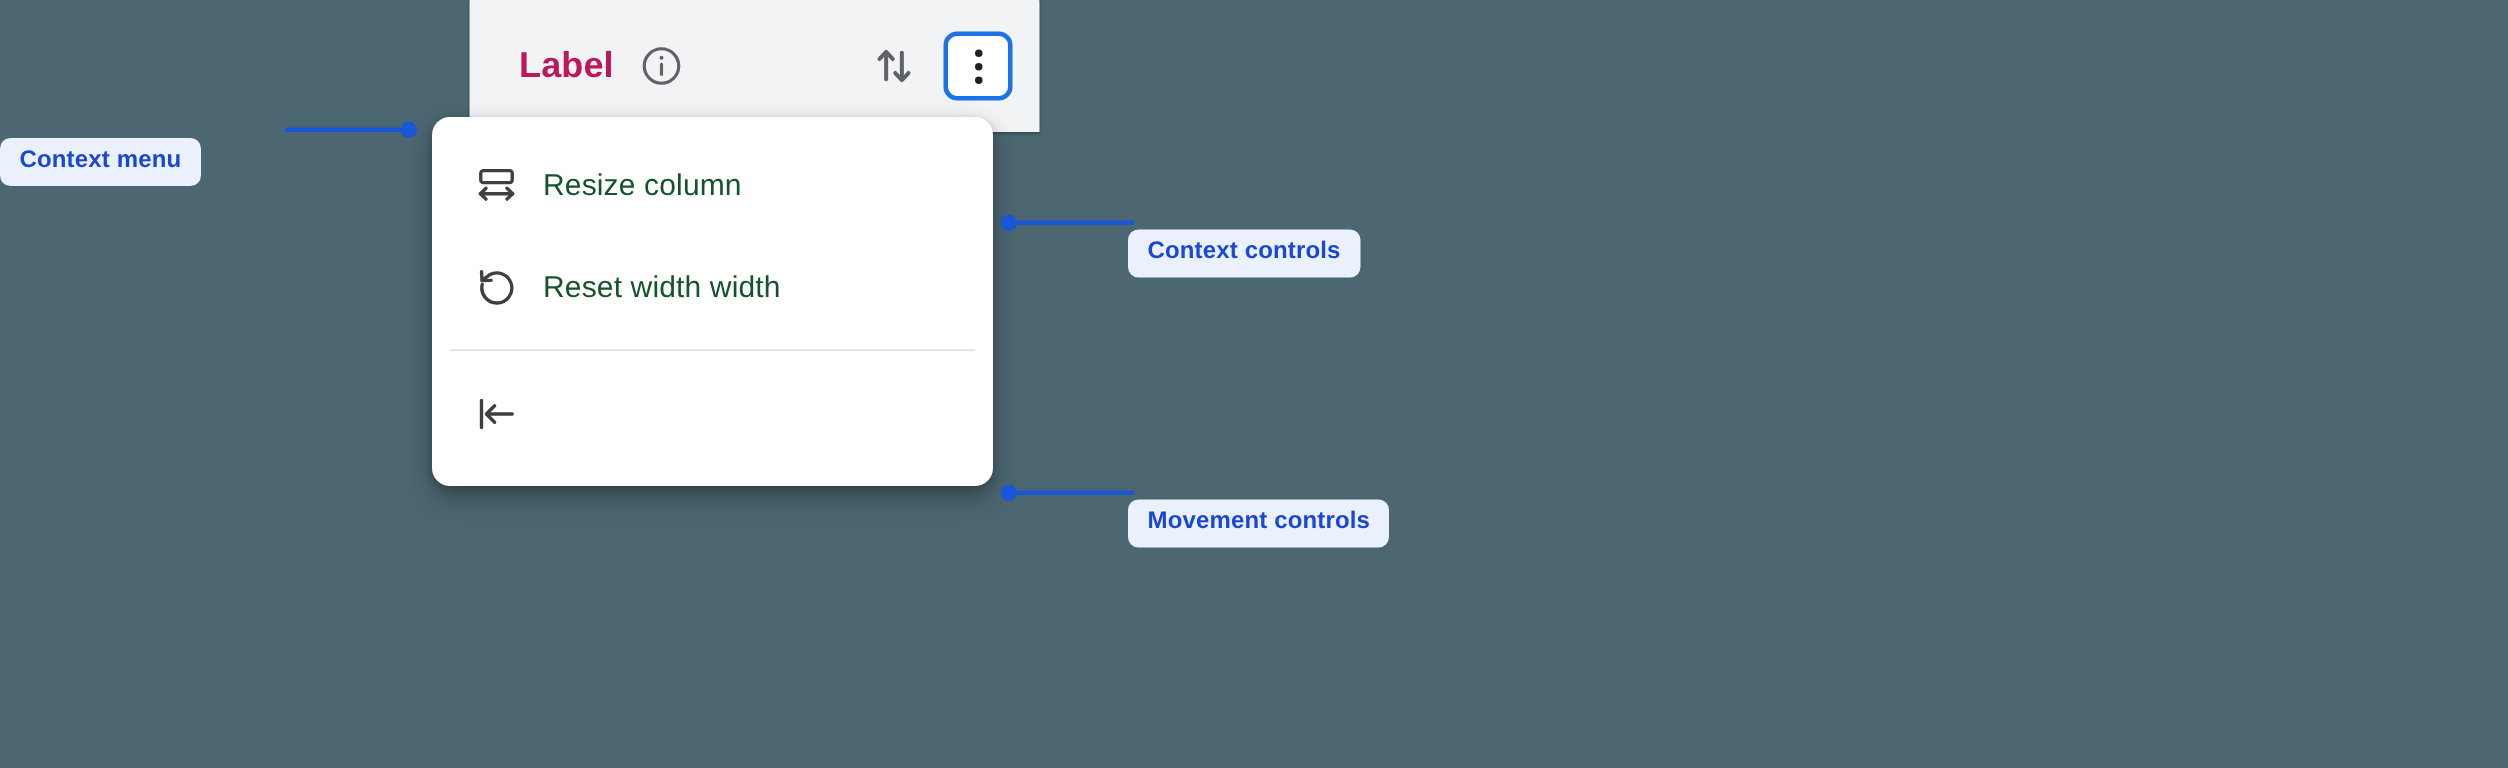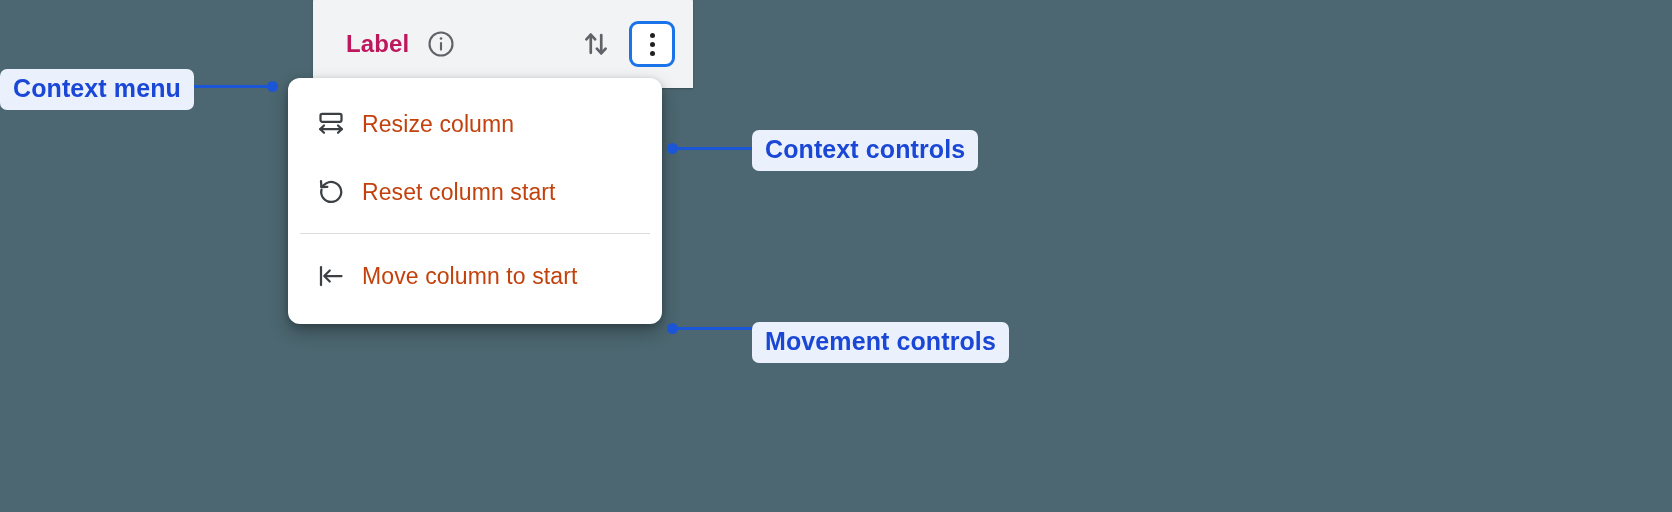--- a/index.html
+++ b/index.html
@@ -102,46 +102,47 @@
   }
   .menu-item .mi-icon {
     width: 34px;
     min-width: 34px;
     display: flex;
     align-items: center;
     justify-content: center;
     margin-right: 14px;
   }
   .menu-item .mi-label {
-    font-size: 23px;
-    color: #c2410c;
+    font-size: 20px;
+    color: #14532d;
     line-height: 1;
     letter-spacing: 0.1px;
     white-space: nowrap;
   }
   #menu-divider {
     height: 1px;
     background: #dadce0;
     margin: 7px 12px 8px 12px;
   }
 
   
   .callout-label {
     position: absolute;
     background: #eaf1fd;
     color: #1a47d6;
-    font-size: 25px;
+    font-size: 16px;
     font-weight: 700;
     letter-spacing: 0.1px;
     border-radius: 7px;
     padding: 7px 13px 9px 13px;
     white-space: nowrap;
     line-height: 1;
     box-sizing: border-box;
     z-index: 8;
+    margin-top: 23px;
   }
   .callout-line {
     position: absolute;
     height: 3px;
     background: #1a56d6;
     z-index: 7;
   }
   .callout-dot {
     position: absolute;
     width: 11px;
@@ -153,21 +154,21 @@
 
   
   #callout-context-label { left: 0px;   top: 69px;  }
   #callout-context-line  { left: 190px; top: 85px; width: 84px; }
   #callout-context-dot   { left: 267px; top: 81px; }
 
   #callout-resize-label  { left: 752px; top: 130px; }
   #callout-resize-line   { left: 672px; top: 147px; width: 84px; }
   #callout-resize-dot    { left: 667px; top: 143px; }
 
-  #callout-move-label    { left: 752px; top: 322px; }
+  #callout-move-label    { left: 752px; top: 310px; }
   #callout-move-line     { left: 672px; top: 327px; width: 84px; }
   #callout-move-dot      { left: 667px; top: 323px; }
 </style>
 </head>
 <body>
 
 <div id="column-header">
   <span class="hdr-title">Label</span>
 
   <span class="info-icon">
@@ -212,35 +213,34 @@
     <span class="mi-label">Resize column</span>
   </div>
 
   <div class="menu-item">
     <span class="mi-icon">
       <svg width="30" height="30" viewBox="0 0 24 24" fill="none" stroke="#3c4043" stroke-width="1.8" stroke-linecap="round" stroke-linejoin="round">
         <path d="M4.4 10.1 A8 8 0 1 0 8.1 5.1 L4.3 7.9"></path>
         <path d="M4.0 3.3 L4.3 8.1 L9.1 7.9"></path>
       </svg>
     </span>
-    <span class="mi-label">Reset column start</span>
+    <span class="mi-label">Reset width width</span>
   </div>
 
   <div id="menu-divider"></div>
 
 
   <div class="menu-item">
     <span class="mi-icon">
       <svg width="30" height="30" viewBox="0 0 24 24" fill="none" stroke="#3c4043" stroke-width="1.8" stroke-linecap="round" stroke-linejoin="round">
         <path d="M4.0 4.8 V19.2"></path>
         <path d="M20.4 12 H7.2"></path>
         <path d="M11.0 7.6 L6.6 12 L11.0 16.4"></path>
       </svg>
     </span>
-    <span class="mi-label">Move column to start</span>
   </div>
 
 
 </div>
 
 <div class="callout-label" id="callout-context-label">Context menu</div>
 <div class="callout-line" id="callout-context-line"></div>
 <div class="callout-dot" id="callout-context-dot"></div>
 
 <div class="callout-label" id="callout-resize-label">Context controls</div>

